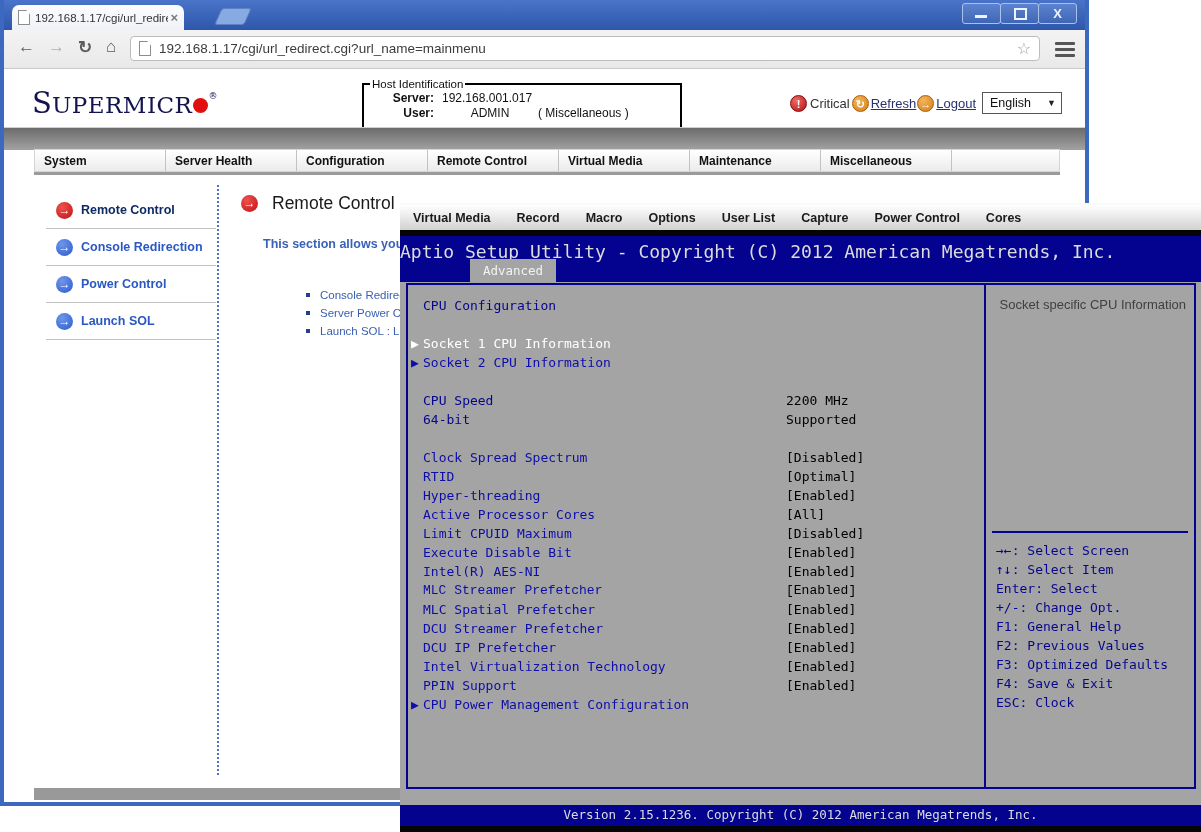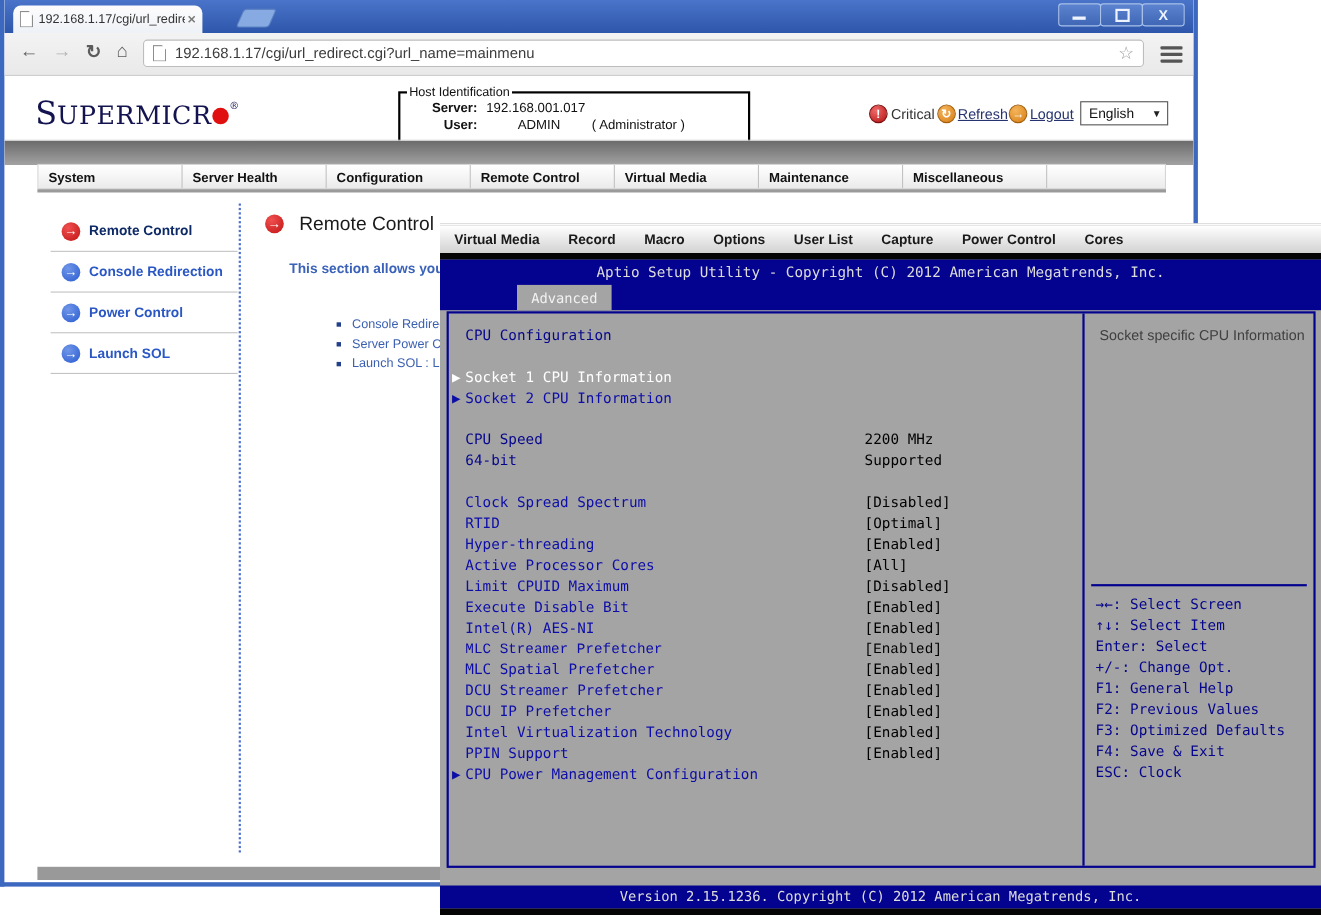--- a/index.html
+++ b/index.html
@@ -89,22 +89,22 @@
   #pagefoot{position:absolute;left:30px;top:788px;width:1025px;height:12px;background:#999;}
 
   
   #console{position:absolute;left:400px;top:203px;width:801px;height:629px;background:#a4a4a4;overflow:hidden;}
   #cmenubar{position:absolute;left:0;top:0;width:100%;height:27px;
     background:linear-gradient(180deg,#ffffff,#d2d2d2);border-top:2px solid #fafafa;box-sizing:border-box;
     display:flex;align-items:center;padding-left:13px;}
   .cmenu{font-size:12.5px;font-weight:bold;color:#1a1a1a;margin-right:26px;white-space:nowrap;}
   #cblack1{position:absolute;left:0;top:27px;width:100%;height:6px;background:#050505;}
   #bioshead{position:absolute;left:0;top:33px;width:100%;height:46px;background:#04038f;}
-  #biostitle{position:absolute;left:0;top:5px;width:100%;text-align:center;color:#dcdcdc;
-    font-family:"DejaVu Sans Mono",monospace;font-size:13px;}
+  #biostitle{position:absolute;left:0;top:5px;width:100%;text-align:left;color:#dcdcdc;
+    font-family:"DejaVu Sans Mono",monospace;font-size:18px;}
   #biostab{position:absolute;left:70px;top:56px;width:86px;height:23px;background:#a4a4a4;color:#f2f2f2;
     font-family:"DejaVu Sans Mono",monospace;font-size:12.5px;text-align:center;line-height:23px;}
   #biospanel{position:absolute;left:6px;top:80px;width:790px;height:506px;border:2px solid #04038f;box-sizing:border-box;}
   .brow{position:absolute;left:0;height:19px;line-height:19px;width:574px;
     font-family:"DejaVu Sans Mono",monospace;font-size:13px;white-space:pre;}
   .brow .barrow{position:absolute;left:3px;}
   .brow .blabel{position:absolute;left:15px;}
   .brow .bvalue{position:absolute;left:378px;}
   .brow.info{color:#06068c;}
   .brow.link{color:#0d0da8;}
@@ -166,21 +166,21 @@
 
   <fieldset id="hostid">
     <legend>Host Identification</legend>
     <div class="row">
       <span class="lbl">Server:</span>
       <span style="grid-column:2/4;">192.168.001.017</span>
     </div>
     <div class="row">
       <span class="lbl">User:</span>
       <span style="text-align:center;">ADMIN</span>
-      <span>( Administrator )</span>
+      <span>( Miscellaneous )</span>
     </div>
   </fieldset>
 
   <div id="statusrow">
     <span class="stico critico">!</span>
     <span class="st-lbl">Critical</span>
     <span class="stico orangico">↻</span>
     <a>Refresh</a>
     <span class="stico orangico">→</span>
     <a>Logout</a>

